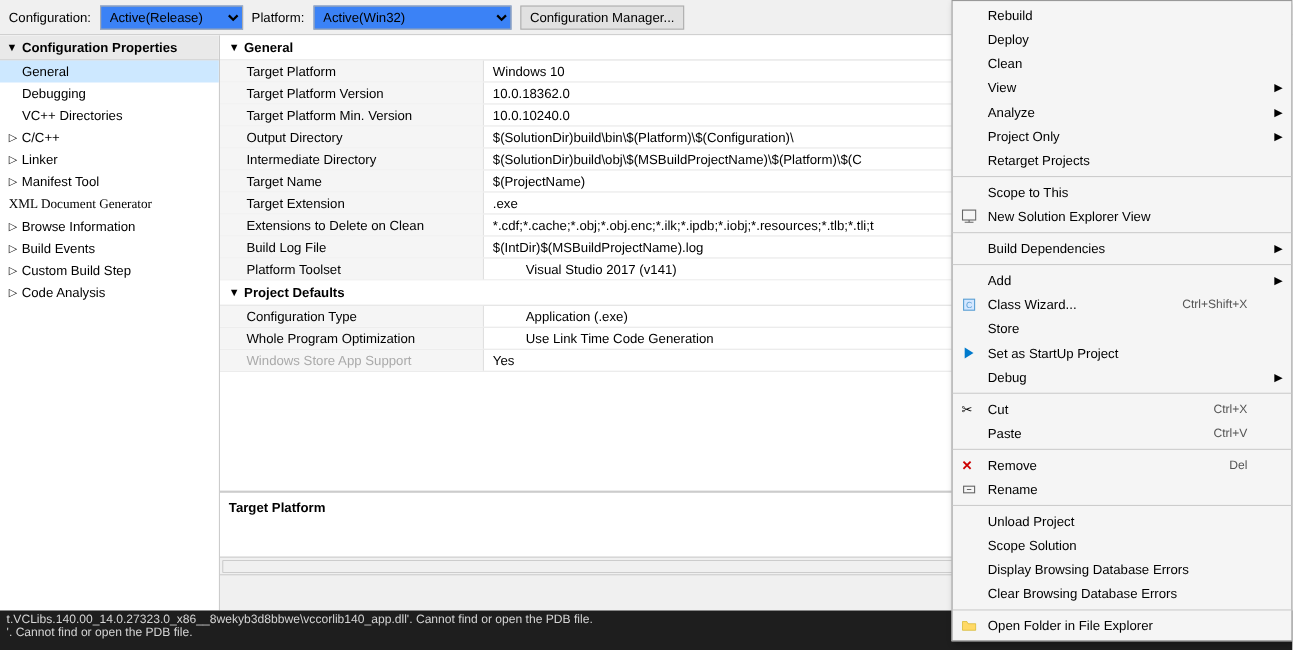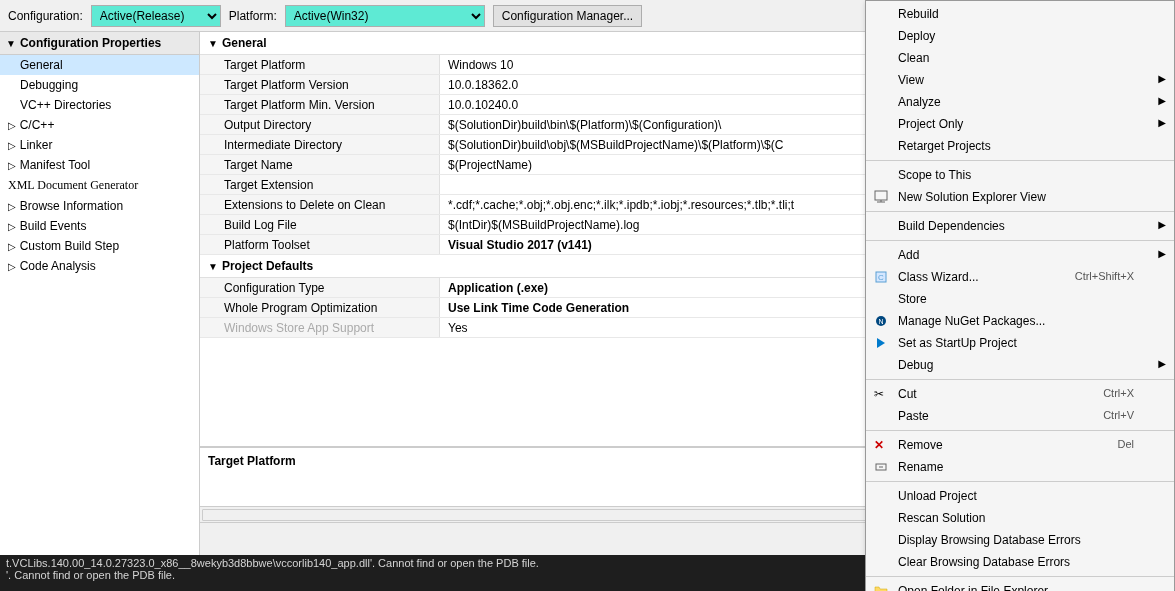--- a/index.html
+++ b/index.html
@@ -35,26 +35,26 @@
 
     .toolbar-label {
       font-size: 12px;
       color: #000;
     }
 
     .toolbar-select {
       height: 22px;
       font-size: 12px;
       border: 1px solid #adadad;
-      background: #5eead4;
+      background: #3b82f6;
       padding: 0 4px;
     }
 
     .config-select { width: 130px; }
-    .platform-select { width: 200px; }
+    .platform-select { width: 180px; }
 
     .config-manager-btn {
       height: 22px;
       font-size: 12px;
       border: 1px solid #adadad;
       background: #e1e1e1;
       padding: 0 8px;
       cursor: pointer;
     }
 
@@ -162,21 +162,21 @@
       flex: 1;
       padding: 2px 8px;
       font-size: 12px;
       overflow: hidden;
       text-overflow: ellipsis;
       white-space: nowrap;
       display: flex;
       align-items: center;
     }
 
-    .prop-value.bold { font-weight: bold; }
+    .prop-value.bold { font-weight: normal; margin-left: 30px; }
 
     
     .description-panel {
       border-top: 2px solid #ccc;
       padding: 6px 8px;
       background: white;
       min-height: 60px;
     }
 
     .description-title {
@@ -239,20 +239,21 @@
       width: 310px;
       background: #f5f5f5;
       border: 1px solid #999;
       box-shadow: 2px 2px 6px rgba(0,0,0,0.3);
       z-index: 100;
       padding: 2px 0;
     }
 
     .ctx-item {
       display: flex;
+      align-items: center;
       padding: 4px 20px 4px 32px;
       font-size: 12px;
       cursor: pointer;
       position: relative;
       min-height: 22px;
     }
 
     .ctx-item.has-arrow::after {
       content: '▶';
       position: absolute;
@@ -357,20 +358,21 @@
         <div class="prop-row">
           <div class="prop-name">Intermediate Directory</div>
           <div class="prop-value">$(SolutionDir)build\obj\$(MSBuildProjectName)\$(Platform)\$(C</div>
         </div>
         <div class="prop-row">
           <div class="prop-name">Target Name</div>
           <div class="prop-value">$(ProjectName)</div>
         </div>
         <div class="prop-row">
           <div class="prop-name">Target Extension</div>
+          <div class="prop-value">.exe</div>
         </div>
         <div class="prop-row">
           <div class="prop-name">Extensions to Delete on Clean</div>
           <div class="prop-value">*.cdf;*.cache;*.obj;*.obj.enc;*.ilk;*.ipdb;*.iobj;*.resources;*.tlb;*.tli;t</div>
         </div>
         <div class="prop-row">
           <div class="prop-name">Build Log File</div>
           <div class="prop-value">$(IntDir)$(MSBuildProjectName).log</div>
         </div>
         <div class="prop-row">
@@ -472,29 +474,20 @@
     </span>
     <span>Class Wizard...</span>
     <span class="shortcut">Ctrl+Shift+X</span>
   </div>
   <div class="ctx-item">
     <span>Store</span>
   </div>
   <div class="ctx-item">
     <span class="icon-area">
       <svg width="14" height="14" viewBox="0 0 14 14">
-          <circle cx="7" cy="7" r="5" fill="#004880" stroke="none"></circle>
-          <text x="7" y="10" text-anchor="middle" font-size="7" fill="white">N</text>
-        </svg>
-    </span>
-    <span>Manage NuGet Packages...</span>
-  </div>
-  <div class="ctx-item">
-    <span class="icon-area">
-      <svg width="14" height="14" viewBox="0 0 14 14">
           <polygon points="3,2 11,7 3,12" fill="#007acc"></polygon>
         </svg>
     </span>
     <span>Set as StartUp Project</span>
   </div>
   <div class="ctx-item has-arrow">
     <span>Debug</span>
   </div>
   <div class="ctx-separator"></div>
   <div class="ctx-item">
@@ -519,21 +512,21 @@
           <line x1="5" y1="7" x2="9" y2="7" stroke="#666" stroke-width="1"></line>
         </svg>
     </span>
     <span>Rename</span>
   </div>
   <div class="ctx-separator"></div>
   <div class="ctx-item">
     <span>Unload Project</span>
   </div>
   <div class="ctx-item">
-    <span>Rescan Solution</span>
+    <span>Scope Solution</span>
   </div>
   <div class="ctx-item">
     <span>Display Browsing Database Errors</span>
   </div>
   <div class="ctx-item">
     <span>Clear Browsing Database Errors</span>
   </div>
   <div class="ctx-separator"></div>
   <div class="ctx-item">
     <span class="icon-area">

